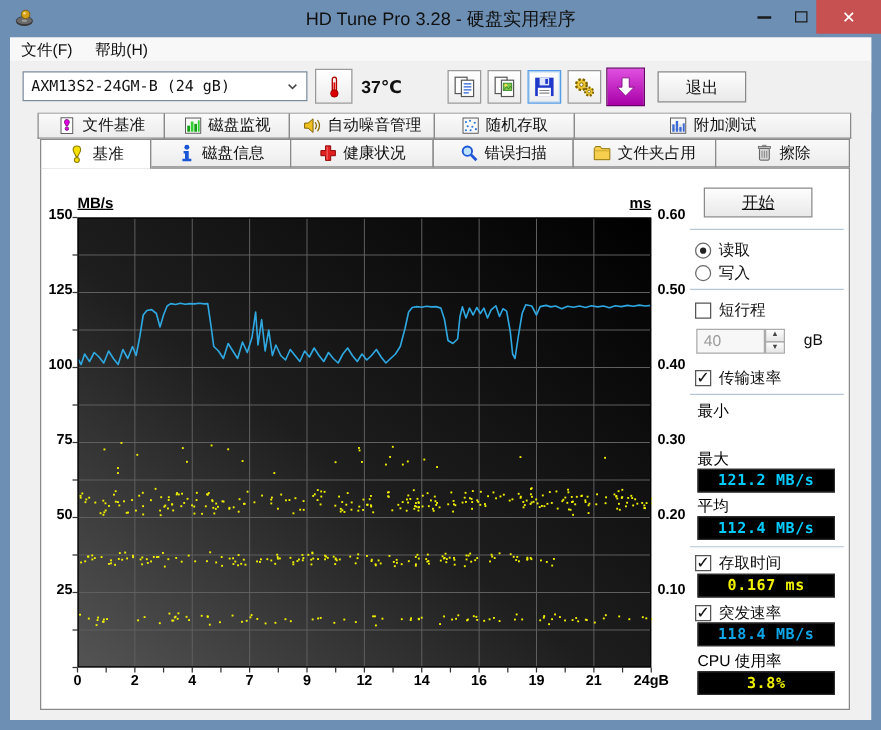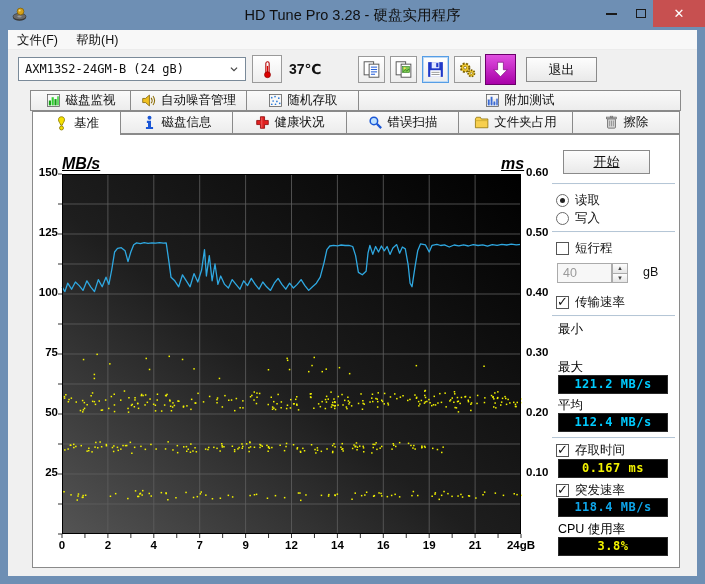--- a/index.html
+++ b/index.html
@@ -50,21 +50,21 @@
   .tab-row2 .tab:first-child { margin-left:0; }
   .tab-row2 .tab.active { background:#fff; border-bottom:none; margin-bottom:-1px; z-index:3; }
   .tab-icon { width:15px; height:15px; flex:0 0 15px; }
 
   
   .panel { position:relative; margin-left:24px; width:648px; height:434px; background:#fff; border:1px solid #8a8a8a; z-index:1; }
 
   
   .chart { position:absolute; inset:0; }
   #plot-svg { position:absolute; left:29px; top:39px; width:459px; height:360px; overflow:visible; }
-  .axis-unit { position:absolute; font-size:16px; font-weight:bold; text-decoration:underline; color:#000;font-style:italic; }
+  .axis-unit { position:absolute; font-size:12px; font-weight:bold; text-decoration:underline; color:#000; }
   .unit-left { left:29px; top:20px; }
   .unit-right { left:468px; top:20px; width:20px; text-align:right; }
   .ytick-l { position:absolute; left:0; width:25px; text-align:right; font-size:11.5px; font-weight:bold; color:#000; }
   .ytick-r { position:absolute; left:493px; font-size:11.5px; font-weight:bold; color:#000; }
   .xtick { position:absolute; top:404px; transform:translateX(-50%); font-size:11.5px; font-weight:bold; color:#000; white-space:nowrap; }
 
   
   .ctl { position:absolute; }
   .start-btn { left:530px; top:15px; width:87px; height:24px; background:linear-gradient(#fdfdfd,#e9e9e9); border:1px solid #8a8a8a; text-align:center; line-height:22px; font-size:13px;text-decoration:underline; }
   .sep { left:519px; width:123px; height:2px; border-top:1px solid #b5c6d6; border-bottom:1px solid #fdfdfd; }
@@ -184,20 +184,30 @@
           <span class="ico">
             <svg viewBox="0 0 16 16">
               <path d="M8 13.5 L2.8 8.2 H5.8 V2.5 H10.2 V8.2 H13.2 Z" fill="#fff" stroke="#7a007a" stroke-width="0.5"></path>
             </svg>
           </span>
         </div>
       <div class="exit-btn">退出</div>
     </div>
 
     <div class="tab-row tab-row1">
+      <div class="tab" style="flex:0 0 102px">
+          <span class="tab-icon">
+            <svg viewBox="0 0 16 16">
+              <rect x="3" y="1.3" width="10" height="13.4" fill="#fff" stroke="#555" stroke-width="0.8"></rect>
+              <path d="M8 2.8 C9.4 2.8 10.1 3.6 10.1 4.9 C10.1 6.2 9 7.1 8.6 8.4 L7.4 8.4 C7 7.1 5.9 6.2 5.9 4.9 C5.9 3.6 6.6 2.8 8 2.8 Z" fill="#e000e0" stroke="#6a006a" stroke-width="0.6"></path>
+              <circle cx="8" cy="10.6" r="1.5" fill="#e000e0" stroke="#6a006a" stroke-width="0.6"></circle>
+            </svg>
+          </span>
+          <span>文件基准</span>
+        </div>
       <div class="tab" style="flex:0 0 101px">
           <span class="tab-icon">
             <svg viewBox="0 0 16 16">
               <rect x="1.5" y="1.5" width="13" height="13" fill="#f8f8f8" stroke="#555" stroke-width="0.8"></rect>
               <rect x="3" y="8" width="2.3" height="5.2" fill="#14a014"></rect>
               <rect x="6" y="4.5" width="2.3" height="8.7" fill="#32d232"></rect>
               <rect x="9" y="6.5" width="2.3" height="6.7" fill="#14a014"></rect>
               <rect x="12" y="3.5" width="1.6" height="9.7" fill="#32d232"></rect>
             </svg>
           </span>

